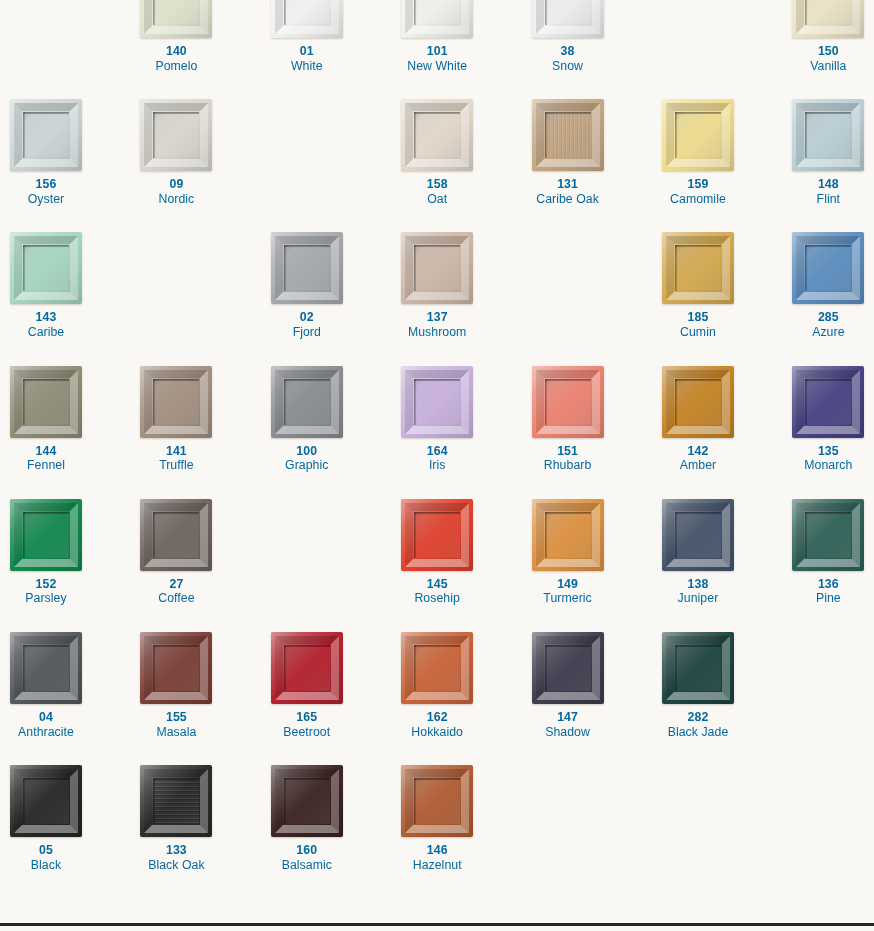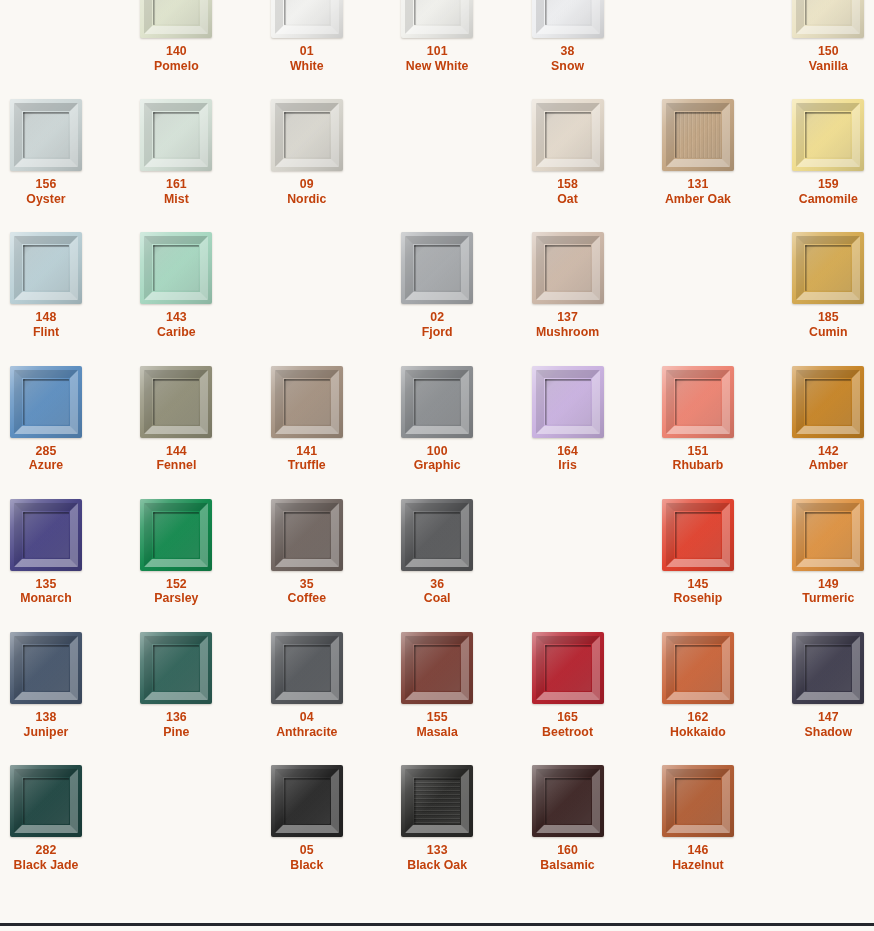--- a/index.html
+++ b/index.html
@@ -109,32 +109,32 @@
         rgba(0,0,0,0.16) 0%, rgba(0,0,0,0.05) 14%,
         rgba(255,255,255,0.03) 55%, rgba(255,255,255,0.10) 100%);
   }
 
   
   .caption {
     position: absolute;
     left: 0; top: 78px;
     width: 72px;
     text-align: center;
-    color: #c2410c;
+    color: #0369a1;
     line-height: 14.6px;
   }
   .code {
     font-size: 12.3px;
     font-weight: 700;
     letter-spacing: 0.1px;
     white-space: nowrap;
   }
   .name {
     font-size: 12.3px;
-    font-weight: 700;
+    font-weight: 400;
     letter-spacing: 0.05px;
     white-space: nowrap;
   }
 
   .rule {
     position: absolute;
     left: 0;
     top: 923px;
     width: 874px;
     height: 3px;
@@ -208,31 +208,20 @@
           <div class="frame"></div>
           <div class="bevel"></div>
           <div class="inner"></div>
         </div>
         <div class="caption">
           <div class="code">156</div>
           <div class="name">Oyster</div>
         </div>
       </div>
       <div class="cell">
-        <div class="swatch" style="background: rgb(213, 226, 216);">
-          <div class="frame"></div>
-          <div class="bevel"></div>
-          <div class="inner"></div>
-        </div>
-        <div class="caption">
-          <div class="code">161</div>
-          <div class="name">Mist</div>
-        </div>
-      </div>
-      <div class="cell">
         <div class="swatch" style="background: rgb(217, 215, 207);">
           <div class="frame"></div>
           <div class="bevel"></div>
           <div class="inner"></div>
         </div>
         <div class="caption">
           <div class="code">09</div>
           <div class="name">Nordic</div>
         </div>
       </div>
@@ -249,21 +238,21 @@
         </div>
       </div>
       <div class="cell">
         <div class="swatch grain-v" style="background: rgb(197, 167, 132);">
           <div class="frame"></div>
           <div class="bevel"></div>
           <div class="inner"></div>
         </div>
         <div class="caption">
           <div class="code">131</div>
-          <div class="name">Amber Oak</div>
+          <div class="name">Caribe Oak</div>
         </div>
       </div>
       <div class="cell">
         <div class="swatch" style="background: rgb(240, 221, 143);">
           <div class="frame"></div>
           <div class="bevel"></div>
           <div class="inner"></div>
         </div>
         <div class="caption">
           <div class="code">159</div>
@@ -426,33 +415,22 @@
           <div class="name">Parsley</div>
         </div>
       </div>
       <div class="cell">
         <div class="swatch" style="background: rgb(111, 100, 95);">
           <div class="frame"></div>
           <div class="bevel"></div>
           <div class="inner"></div>
         </div>
         <div class="caption">
-          <div class="code">35</div>
+          <div class="code">27</div>
           <div class="name">Coffee</div>
-        </div>
-      </div>
-      <div class="cell">
-        <div class="swatch" style="background: rgb(86, 87, 89);">
-          <div class="frame"></div>
-          <div class="bevel"></div>
-          <div class="inner"></div>
-        </div>
-        <div class="caption">
-          <div class="code">36</div>
-          <div class="name">Coal</div>
         </div>
       </div>
       <div class="cell empty"></div>
       <div class="cell">
         <div class="swatch" style="background: rgb(224, 64, 44);">
           <div class="frame"></div>
           <div class="bevel"></div>
           <div class="inner"></div>
         </div>
         <div class="caption">

